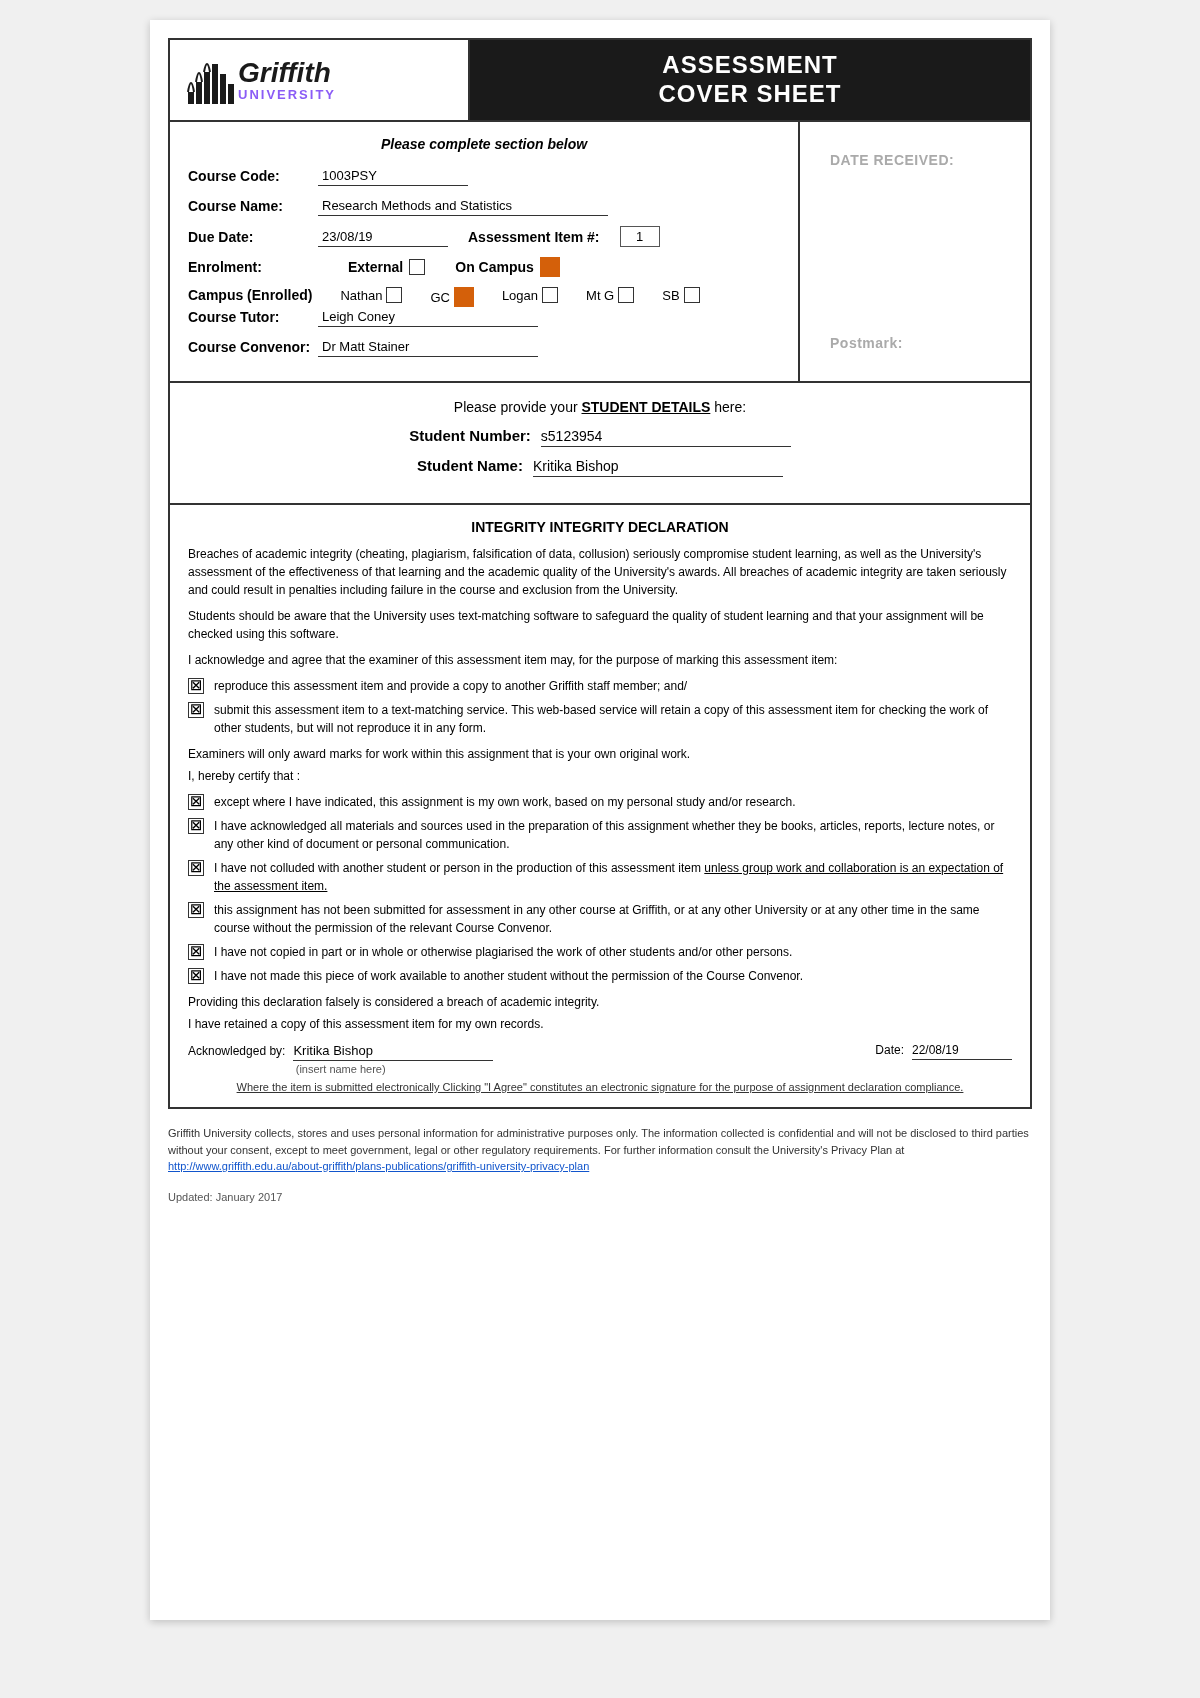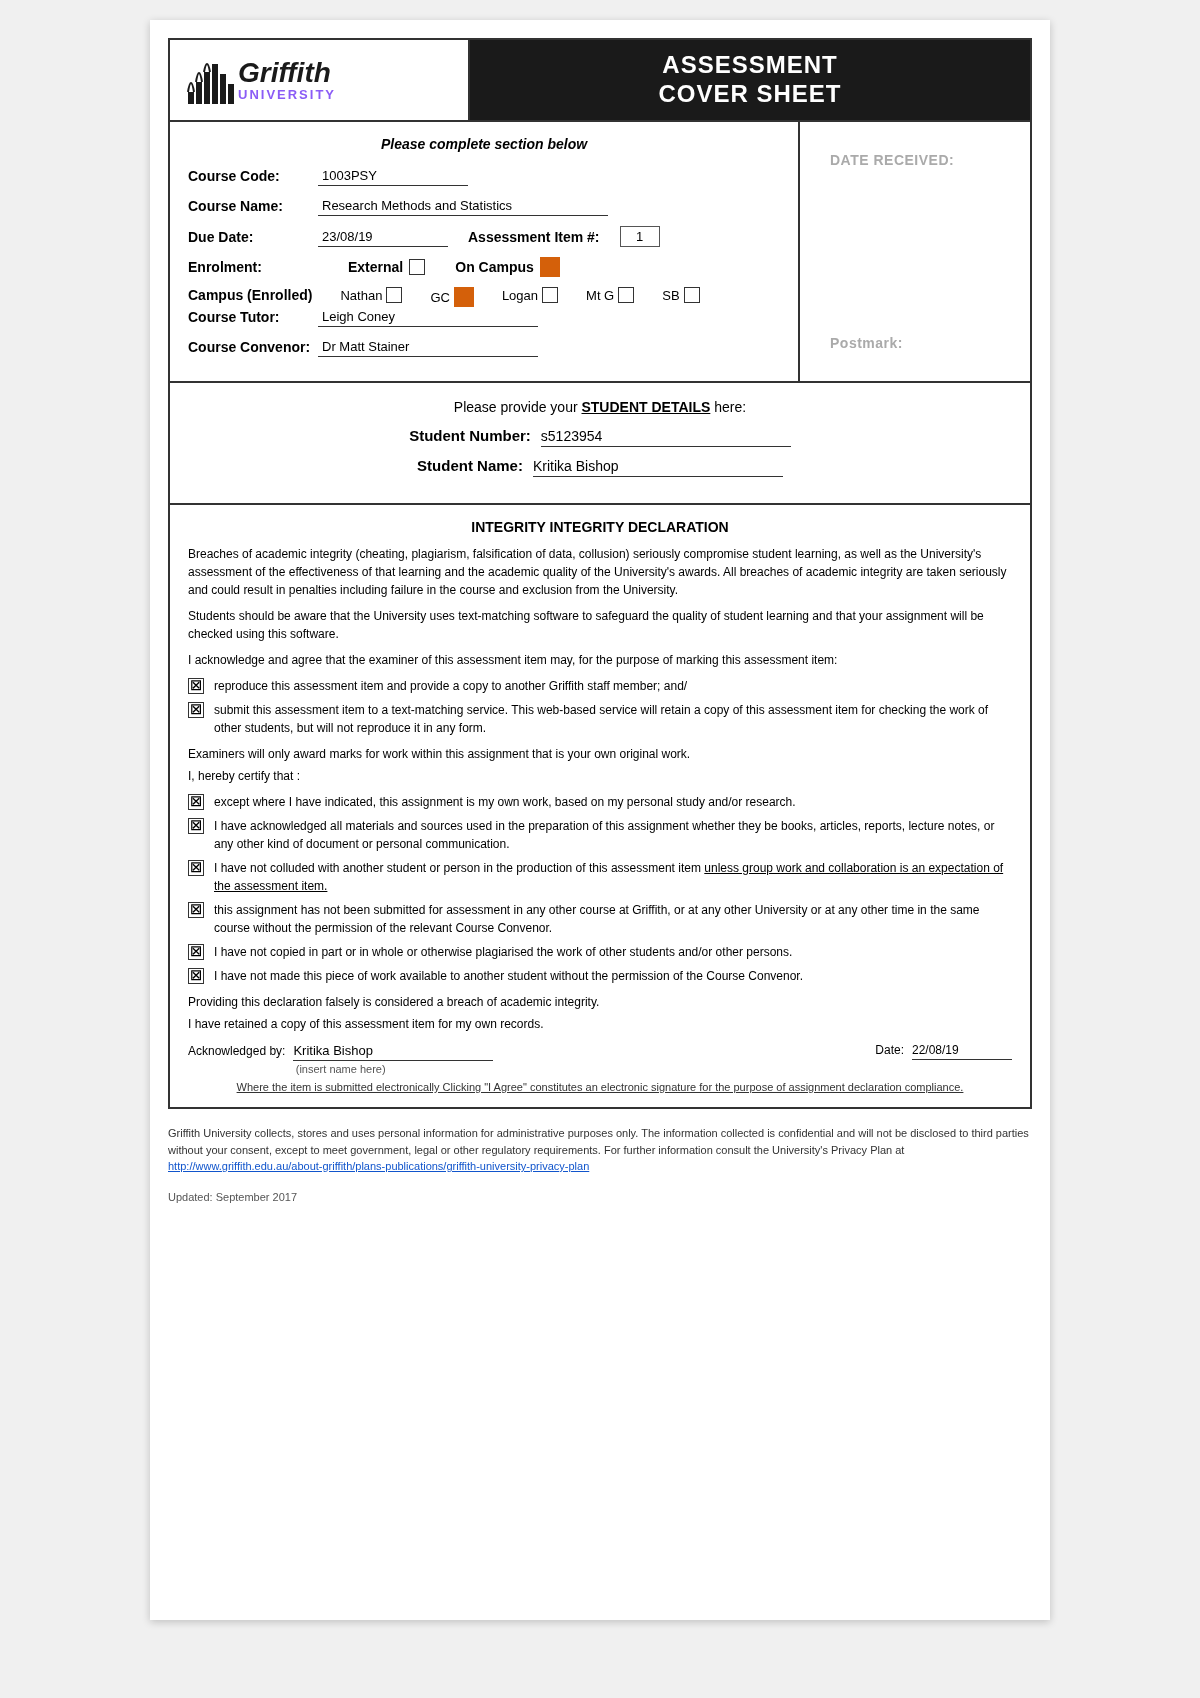--- a/index.html
+++ b/index.html
@@ -531,16 +531,16 @@
     </div>
 
     <div class="electronic-sig-note">Where the item is submitted electronically Clicking "I Agree" constitutes an electronic signature for the purpose of assignment declaration compliance.</div>
   </div>
 
   <div class="footer-section">
     <p class="footer-privacy">
       <span>Griffith University collects, stores and uses personal information for administrative purposes only. The information collected is confidential and will not be disclosed to third parties without your consent, except to meet government, legal or other regulatory requirements. For further information consult the University's Privacy Plan at</span><br>
       <a class="footer-link" href="#">http://www.griffith.edu.au/about-griffith/plans-publications/griffith-university-privacy-plan</a>
     </p>
-    <p class="footer-updated">Updated:  September 2017</p>
+    <p class="footer-updated">Updated:  January 2017</p>
   </div>
 
 </div>
 
 </body></html>

